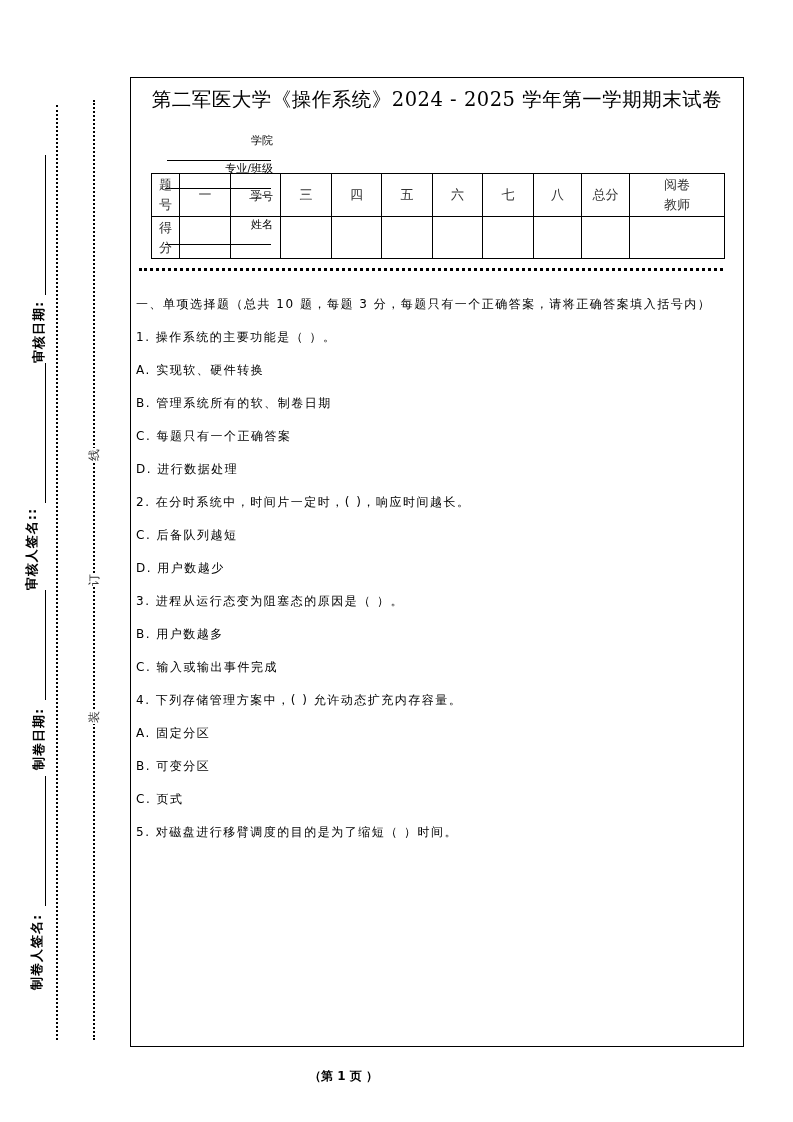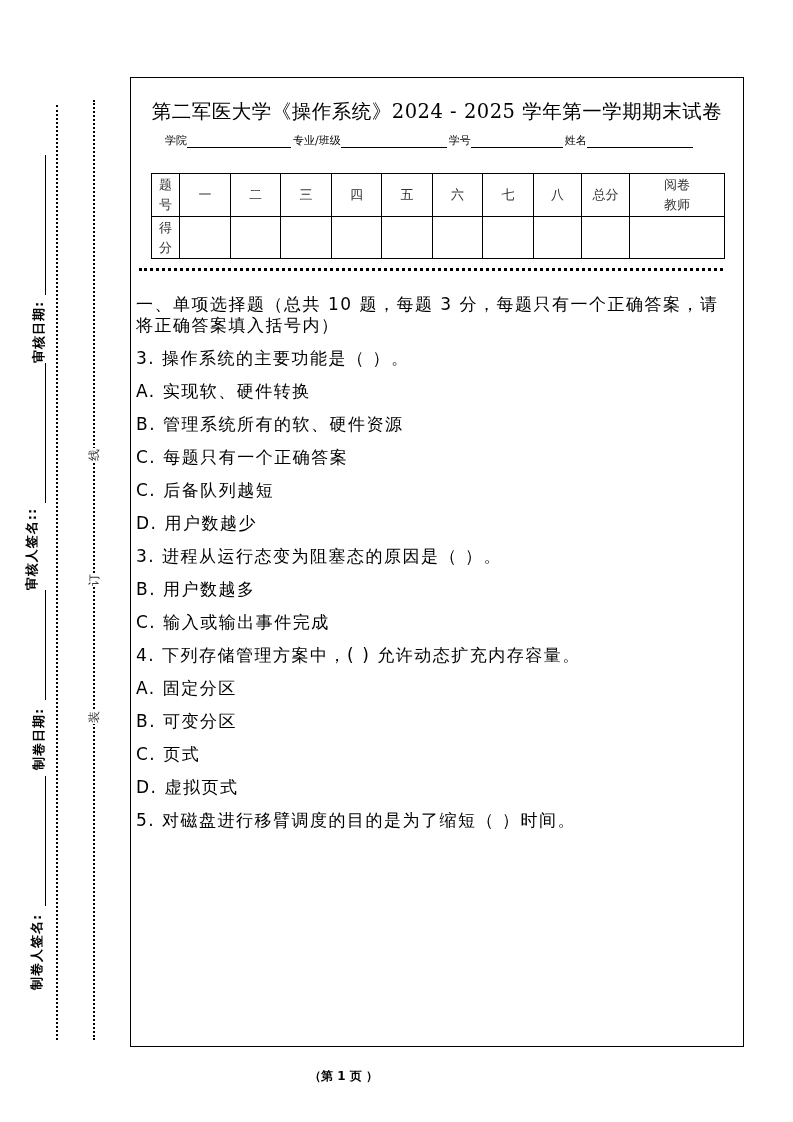--- a/index.html
+++ b/index.html
@@ -12,37 +12,37 @@
   .solid { border-left:1px solid #000; }
   .vlabel { position:absolute; transform:rotate(-90deg); transform-origin:center center;
             white-space:nowrap; font-size:13px; font-weight:bold; letter-spacing:1px; }
   .vmark { position:absolute; transform:rotate(-90deg); font-size:12px; color:#333;
            background:#fff; line-height:14px; padding:0 1px; }
 
   
   .frame { position:absolute; left:130px; top:77px; width:614px; height:970px;
            border:1px solid #000; box-sizing:border-box; }
 
-  .title { position:absolute; left:0; right:0; top:20px; text-align:center;
+  .title { position:absolute; left:0; right:0; top:8px; text-align:center;
            font-family:"DejaVu Serif", "Liberation Serif", serif; font-size:19.5px;
            letter-spacing:0.5px; }
 
   .info { position:absolute; left:34px; top:55px; font-size:11px; display:flex; align-items:flex-end;
-          font-family:"DejaVu Serif", serif; }
+          font-family:"DejaVu Serif", serif;flex-direction:column; }
   .info .blank { display:inline-block; border-bottom:1px solid #000; height:12px; margin-right:2px; }
 
   table.score { position:absolute; left:20px; top:95px; border-collapse:collapse;
                 font-family:"DejaVu Serif", serif; font-size:13px; color:#333; }
   table.score td { border:1px solid #000; text-align:center; padding:0; line-height:20px; }
   table.score tr.r1 td { height:42px; }
   table.score tr.r2 td { height:41px; }
 
   .sep { position:absolute; left:8px; right:20px; top:190px; border-top:3px dotted #000; }
 
-  .body { position:absolute; left:5px; top:216px; right:8px; font-size:17px;
+  .body { position:absolute; left:5px; top:216px; right:8px; font-size:12px;
           letter-spacing:1.5px; }
   .body .line { height:33px; line-height:20px; white-space:nowrap; }
   .body .intro { line-height:21px; white-space:normal; height:auto; margin-bottom:12px; }
 
   .footer { position:absolute; top:1068px; left:0; width:687px; text-align:center;
             font-size:12px; font-weight:bold; }
 </style>
 </head>
 <body>
 
@@ -109,40 +109,41 @@
     </tr>
   </tbody>
     </table>
 
   <div class="sep"></div>
 
   <div class="body">
     <div class="line intro">一、单项选择题（总共 10 题，每题 3 分，每题只有一个正确答案，请将正确答案填入括号内）</div>
 
     <div>
-      <div class="line">3. 操作系统的主要功能是（  ）。</div>
+      <div class="line">1. 操作系统的主要功能是（  ）。</div>
       <div class="line">A. 实现软、硬件转换</div>
-      <div class="line">B. 管理系统所有的软、硬件资源</div>
+      <div class="line">B. 管理系统所有的软、制卷日期</div>
       <div class="line">C. 每题只有一个正确答案</div>
+      <div class="line">D. 进行数据处理</div>
     </div>
     <div>
+      <div class="line">2. 在分时系统中，时间片一定时，(  )，响应时间越长。</div>
       <div class="line">C. 后备队列越短</div>
       <div class="line">D. 用户数越少</div>
     </div>
     <div>
       <div class="line">3. 进程从运行态变为阻塞态的原因是（  ）。</div>
       <div class="line">B. 用户数越多</div>
       <div class="line">C. 输入或输出事件完成</div>
     </div>
     <div>
       <div class="line">4. 下列存储管理方案中，(  ) 允许动态扩充内存容量。</div>
       <div class="line">A. 固定分区</div>
       <div class="line">B. 可变分区</div>
       <div class="line">C. 页式</div>
-      <div class="line">D. 虚拟页式</div>
     </div>
     <div>
       <div class="line">5. 对磁盘进行移臂调度的目的是为了缩短（  ）时间。</div>
     </div>
   </div>
 </div>
 
 <div class="footer">（第 1 页 ）</div>
 
 </body></html>

